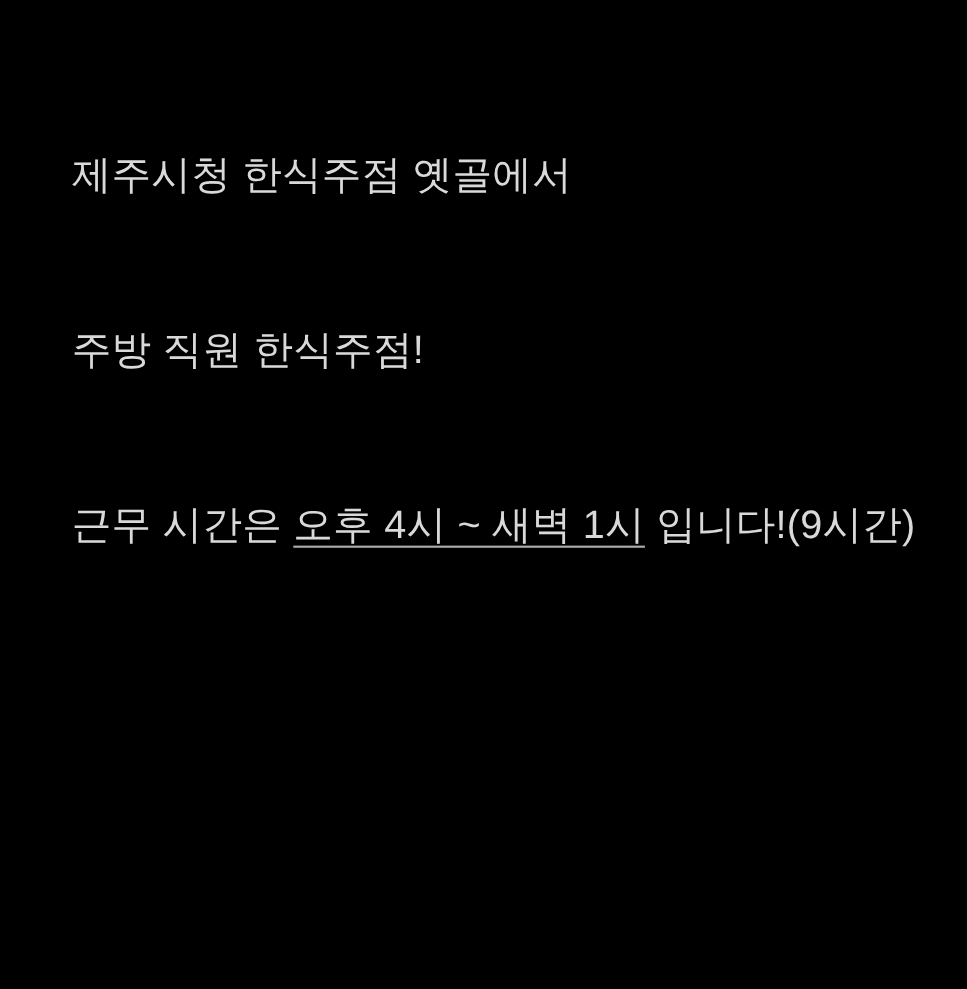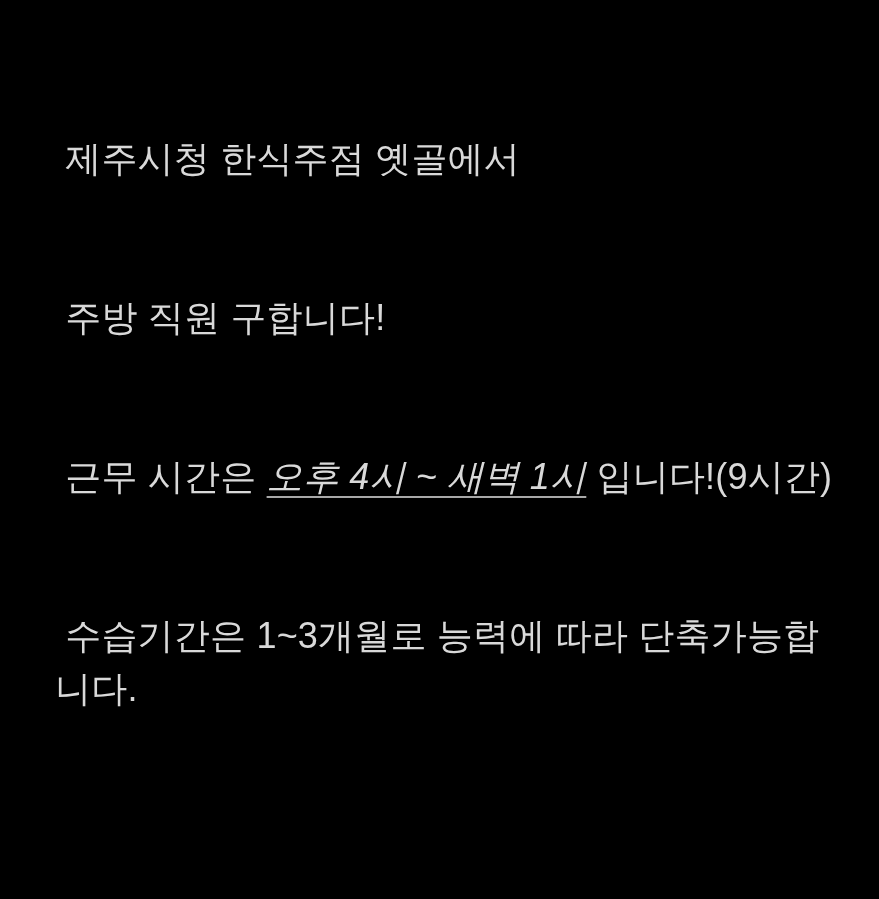--- a/index.html
+++ b/index.html
@@ -27,31 +27,29 @@
     font-weight: 400;
   }
   .posting p {
     min-height: 53px;
   }
   .underlined {
     text-decoration: underline;
     text-decoration-color: var(--underline);
     text-decoration-thickness: 2px;
     text-underline-offset: 7px;
-    font-style: italic;
   }
 </style>
 </head>
 <body>
 
 <main class="posting">
   <p> 제주시청 한식주점 옛골에서</p>
-  <p> 주방 직원 구합니다!</p>
+  <p> 주방 직원 한식주점!</p>
   <p><span> 근무 시간은 </span><span class="underlined">오후 4시 ~ 새벽 1시</span><span> 입니다!(9시간)</span></p>
-  <p> 수습기간은 1~3개월로 능력에 따라 단축가능합니다.</p>
   
   
   
   
   
   
   
   
   
   

